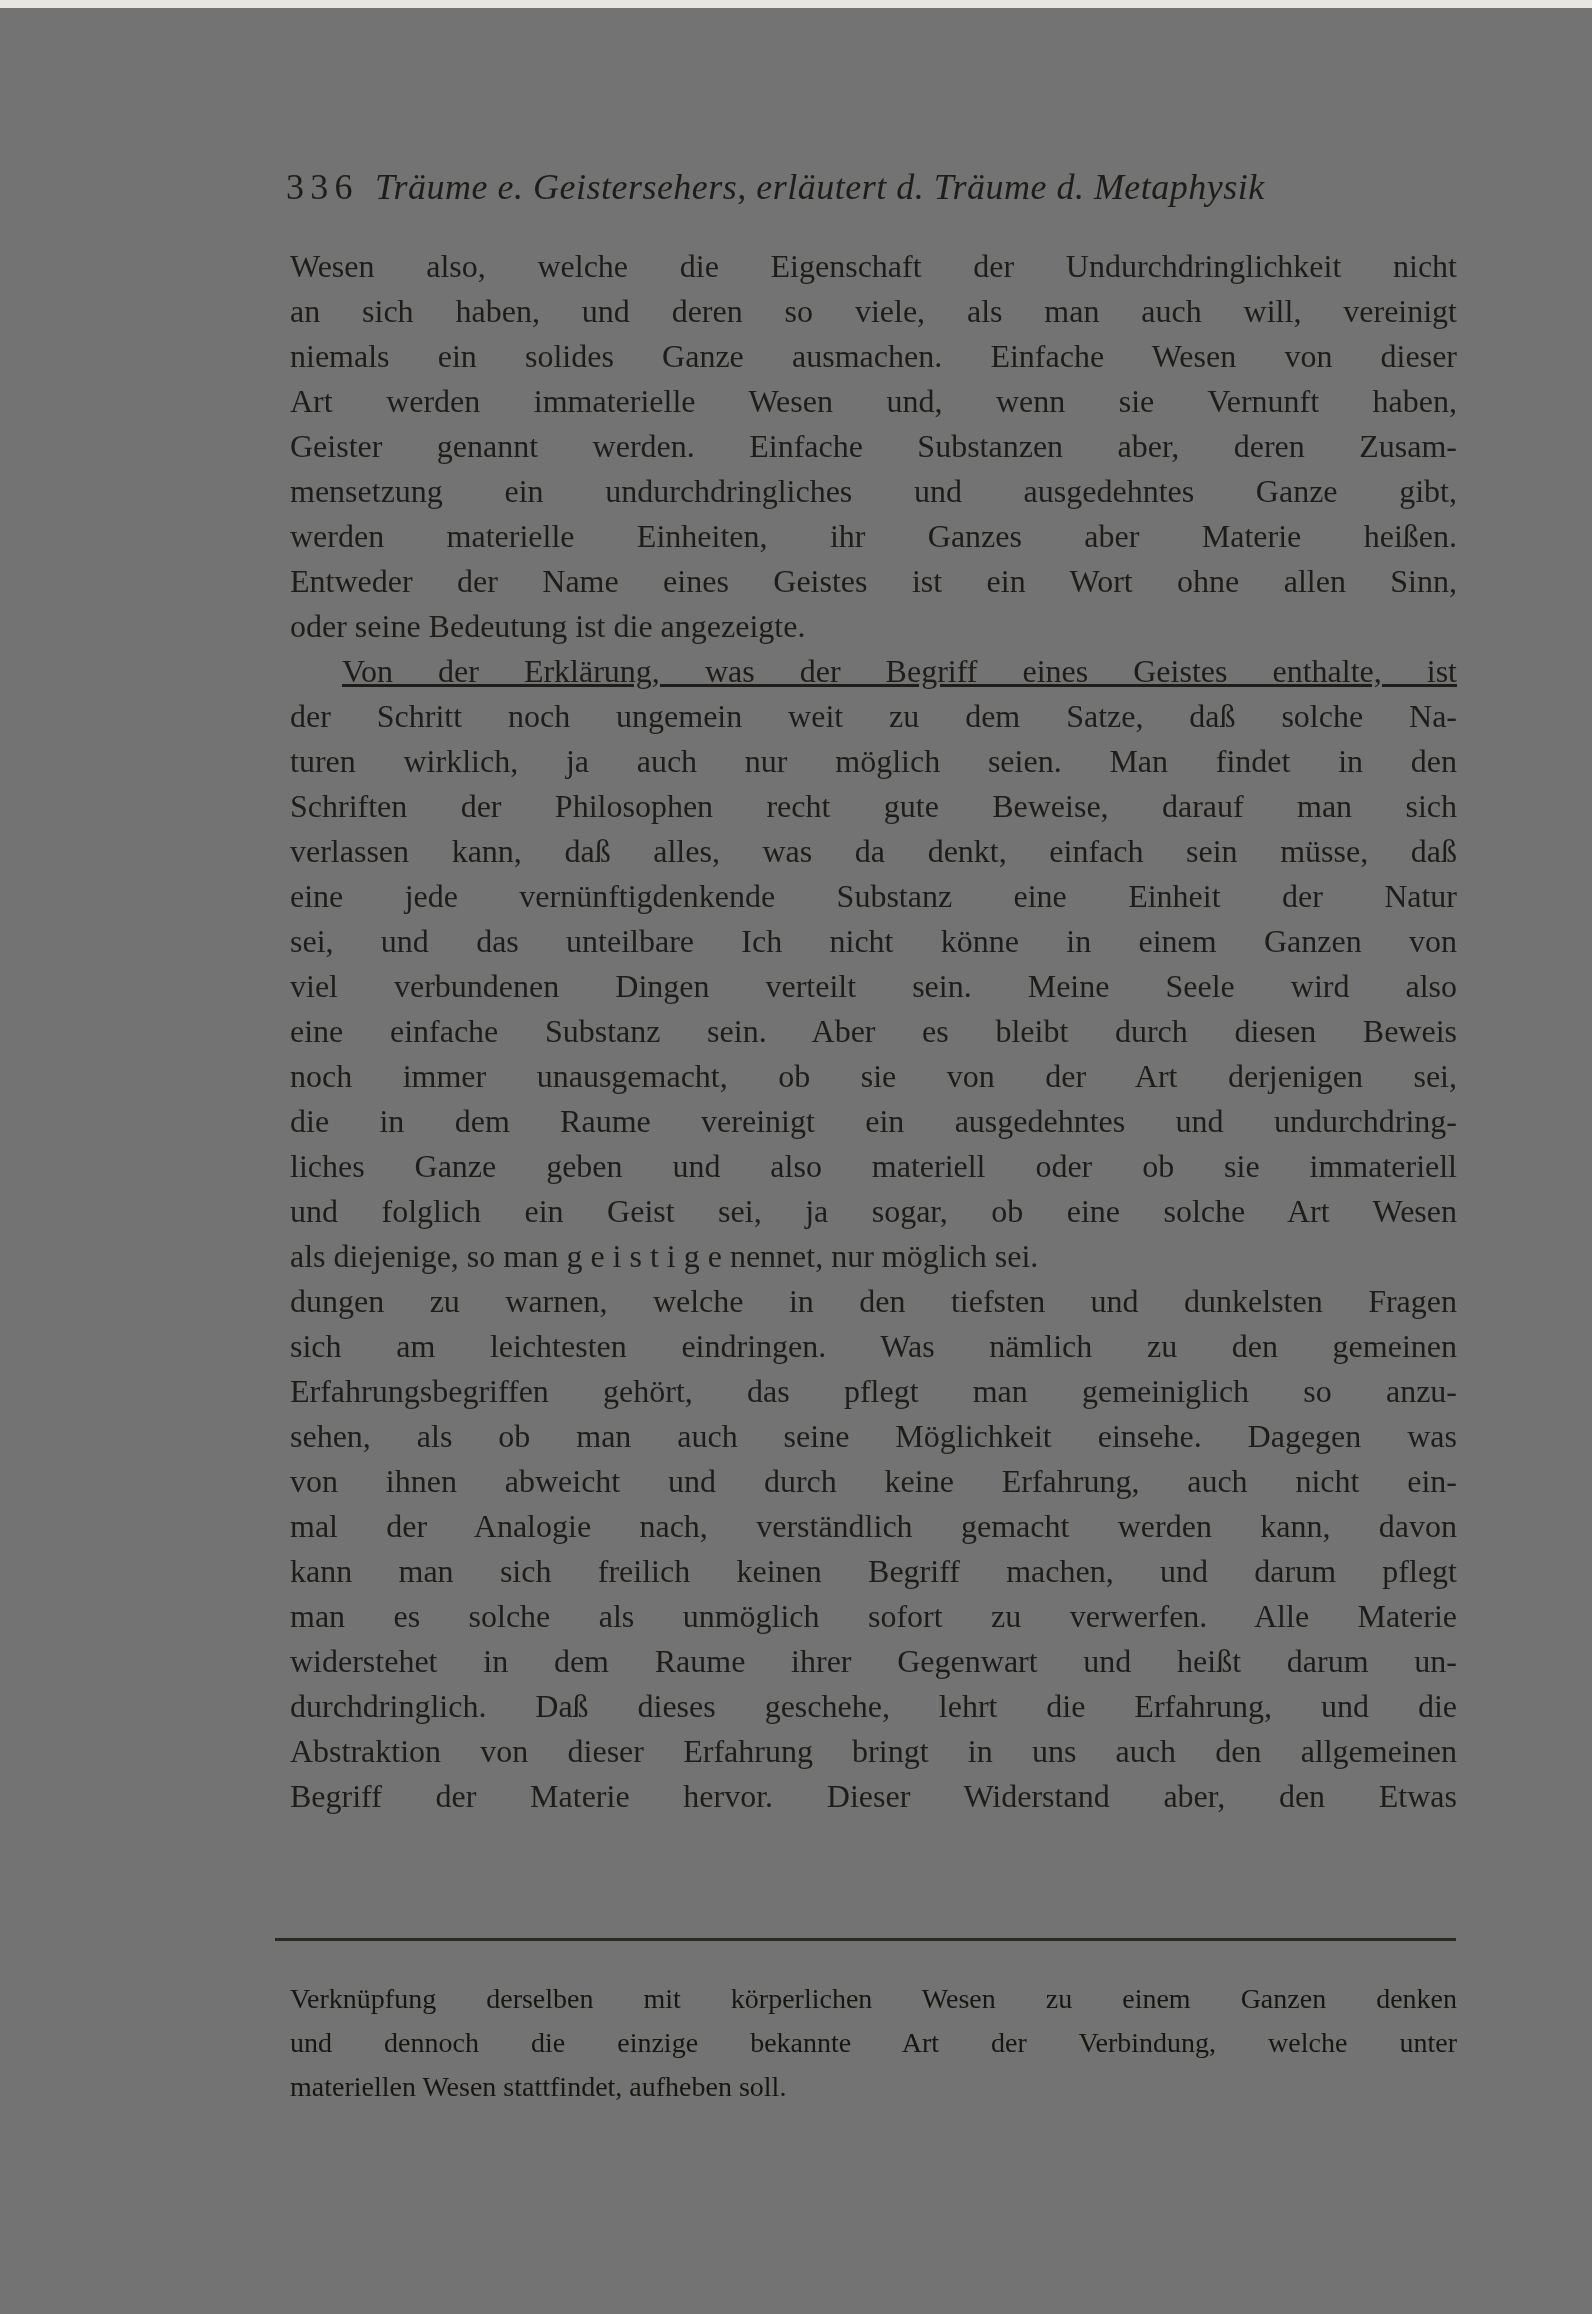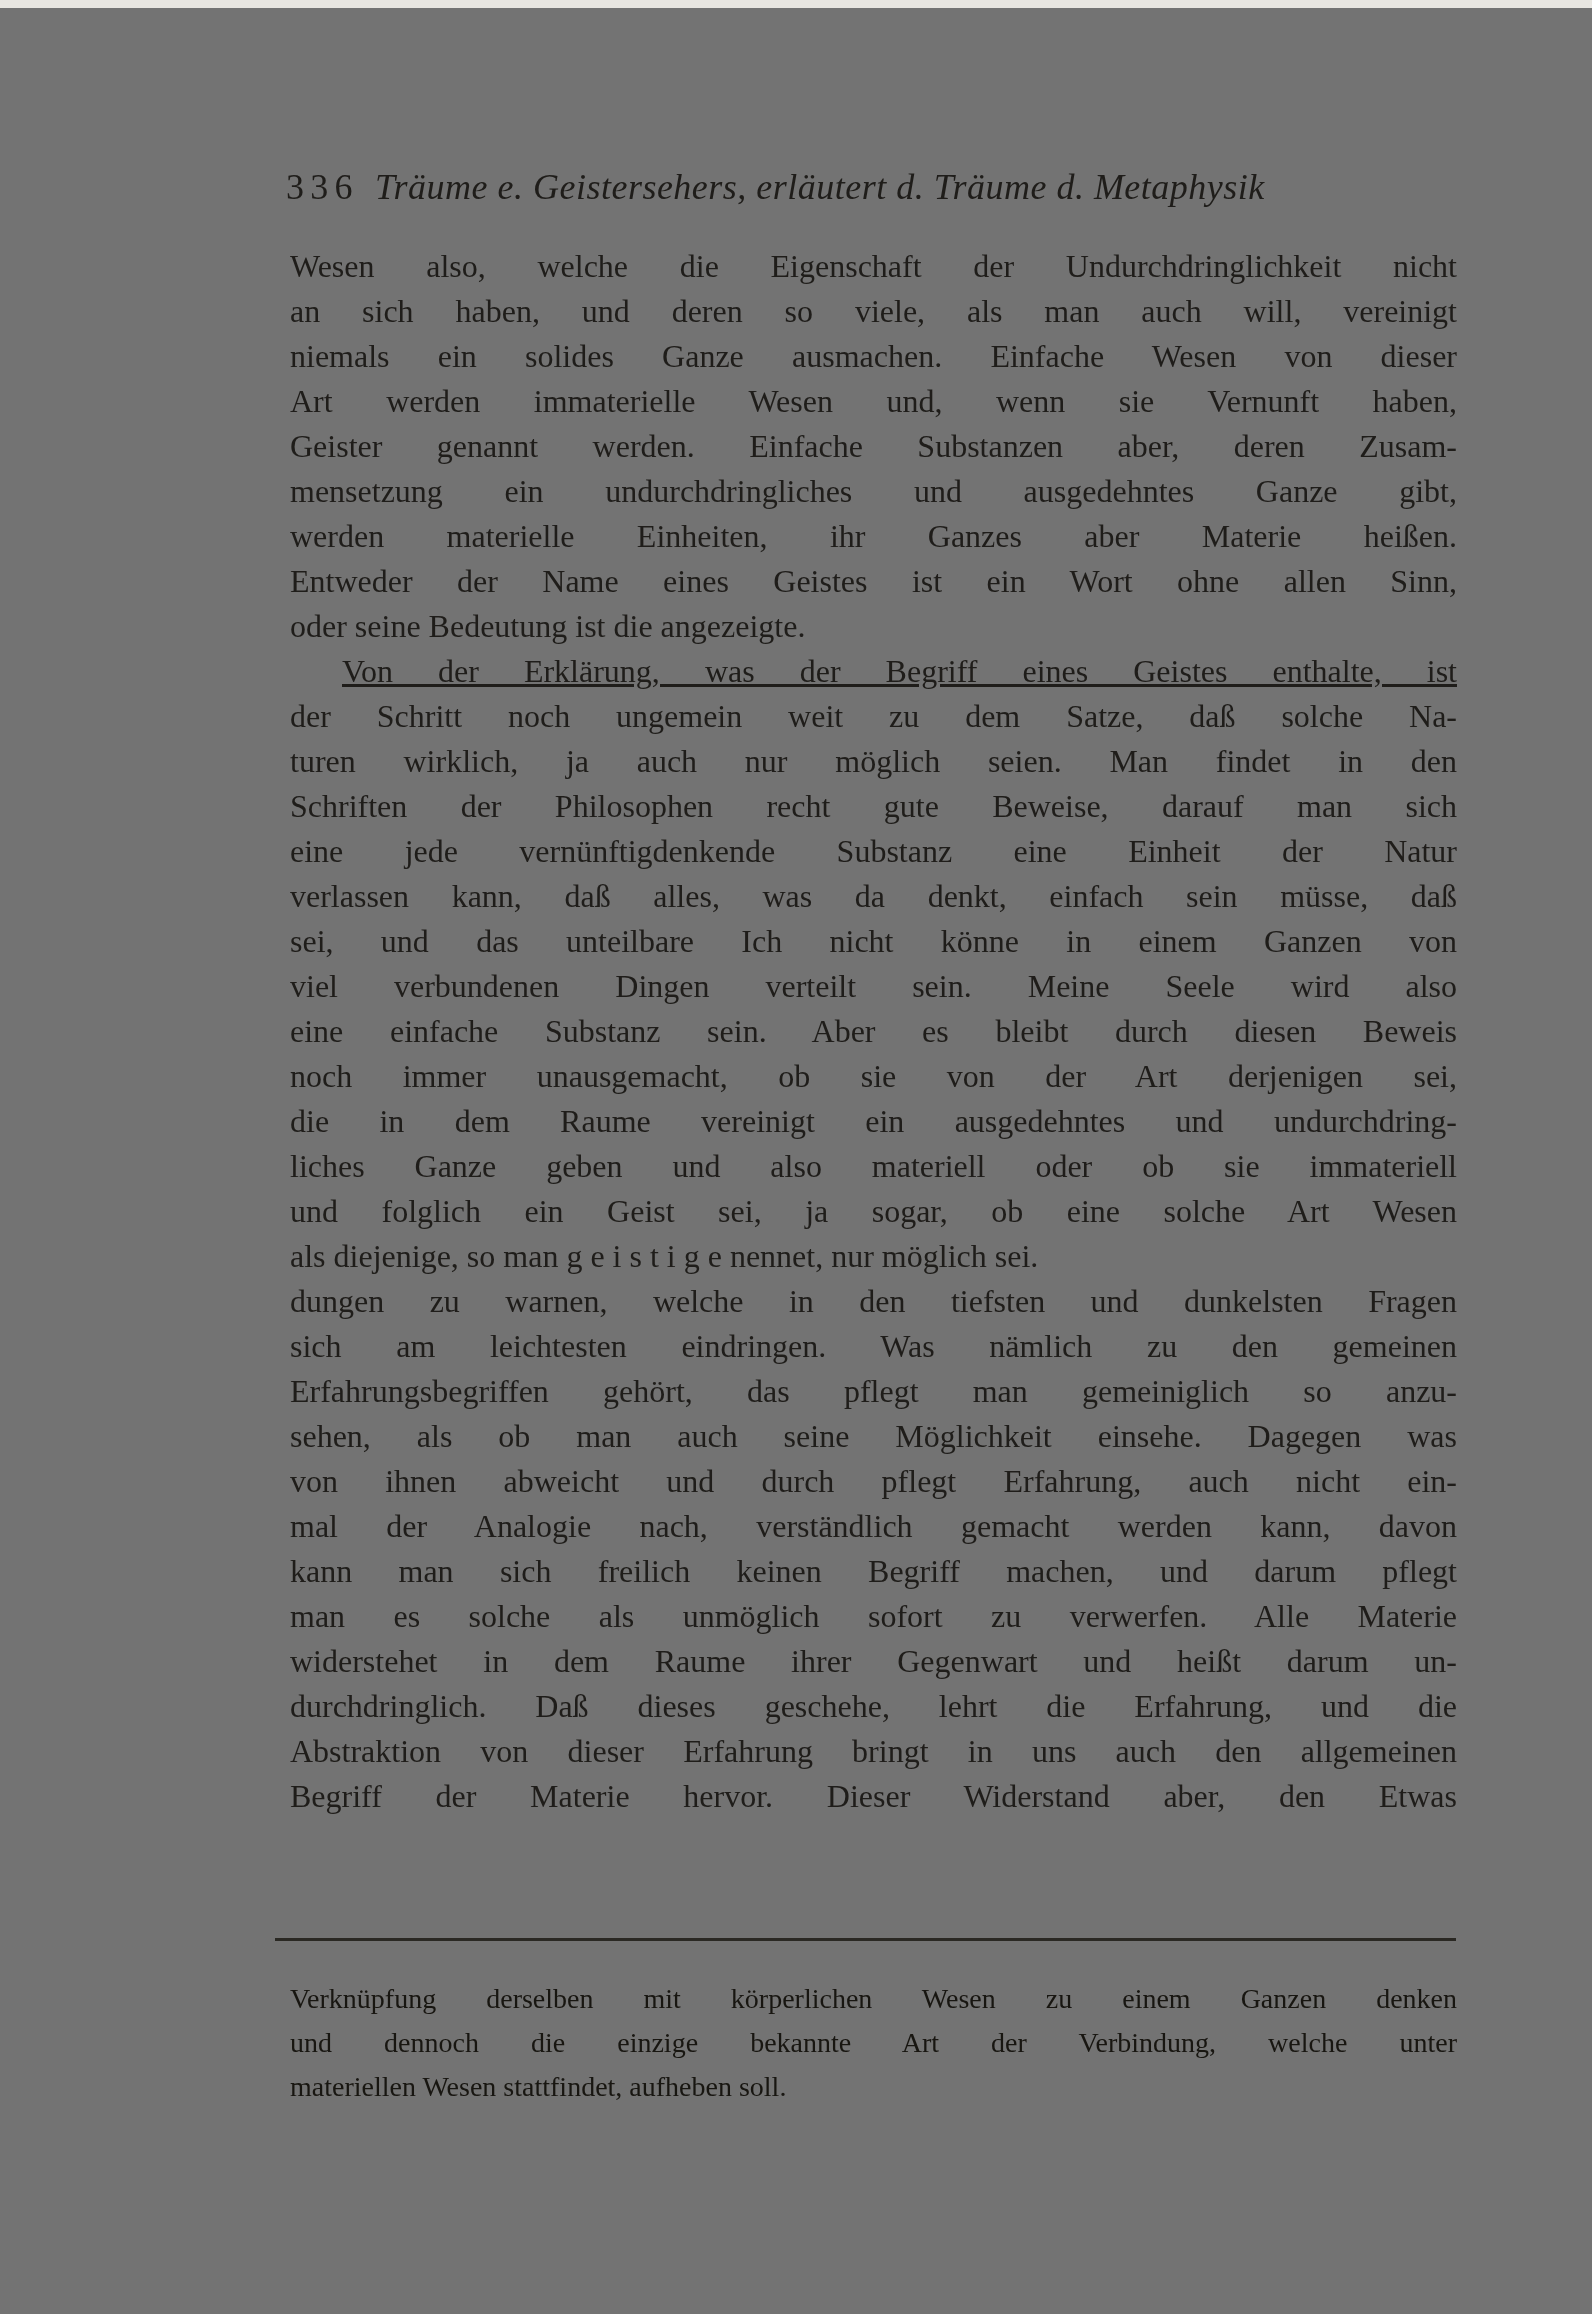--- a/index.html
+++ b/index.html
@@ -92,37 +92,37 @@
         <div class="line">mensetzung ein undurchdringliches und ausgedehntes Ganze gibt,</div>
         <div class="line">werden materielle Einheiten, ihr Ganzes aber Materie heißen.</div>
         <div class="line">Entweder der Name eines Geistes ist ein Wort ohne allen Sinn,</div>
         <div class="line last">oder seine Bedeutung ist die angezeigte.</div>
       </div>
       <div class="paragraph">
         <div class="line first-indent">Von der Erklärung, was der Begriff eines Geistes enthalte, ist</div>
         <div class="line">der Schritt noch ungemein weit zu dem Satze, daß solche Na-</div>
         <div class="line">turen wirklich, ja auch nur möglich seien.  Man findet in den</div>
         <div class="line">Schriften der Philosophen recht gute Beweise, darauf man sich</div>
+        <div class="line">verlassen kann, daß alles, was da denkt, einfach sein müsse, daß</div>
         <div class="line">eine jede vernünftigdenkende Substanz eine Einheit der Natur</div>
-        <div class="line">verlassen kann, daß alles, was da denkt, einfach sein müsse, daß</div>
         <div class="line">sei, und das unteilbare Ich nicht könne in einem Ganzen von</div>
         <div class="line">viel verbundenen Dingen verteilt sein.  Meine Seele wird also</div>
         <div class="line">eine einfache Substanz sein.  Aber es bleibt durch diesen Beweis</div>
         <div class="line">noch immer unausgemacht, ob sie von der Art derjenigen sei,</div>
         <div class="line">die in dem Raume vereinigt ein ausgedehntes und undurchdring-</div>
         <div class="line">liches Ganze geben und also materiell oder ob sie immateriell</div>
         <div class="line">und folglich ein Geist sei, ja sogar, ob eine solche Art Wesen</div>
         <div class="line last">als diejenige, so man g e i s t i g e nennet, nur möglich sei.</div>
       </div>
       <div class="paragraph">
         <div class="line">dungen zu warnen, welche in den tiefsten und dunkelsten Fragen</div>
         <div class="line">sich am leichtesten eindringen.  Was nämlich zu den gemeinen</div>
         <div class="line">Erfahrungsbegriffen gehört, das pflegt man gemeiniglich so anzu-</div>
         <div class="line">sehen, als ob man auch seine Möglichkeit einsehe.  Dagegen was</div>
-        <div class="line">von ihnen abweicht und durch pflegt Erfahrung, auch nicht ein-</div>
+        <div class="line">von ihnen abweicht und durch keine Erfahrung, auch nicht ein-</div>
         <div class="line">mal der Analogie nach, verständlich gemacht werden kann, davon</div>
         <div class="line">kann man sich freilich keinen Begriff machen, und darum pflegt</div>
         <div class="line">man es solche als unmöglich sofort zu verwerfen.  Alle Materie</div>
         <div class="line">widerstehet in dem Raume ihrer Gegenwart und heißt darum un-</div>
         <div class="line">durchdringlich.  Daß dieses geschehe, lehrt die Erfahrung, und die</div>
         <div class="line">Abstraktion von dieser Erfahrung bringt in uns auch den allgemeinen</div>
         <div class="line">Begriff der Materie hervor.  Dieser Widerstand aber, den Etwas</div>
       </div>
     </div>
 

